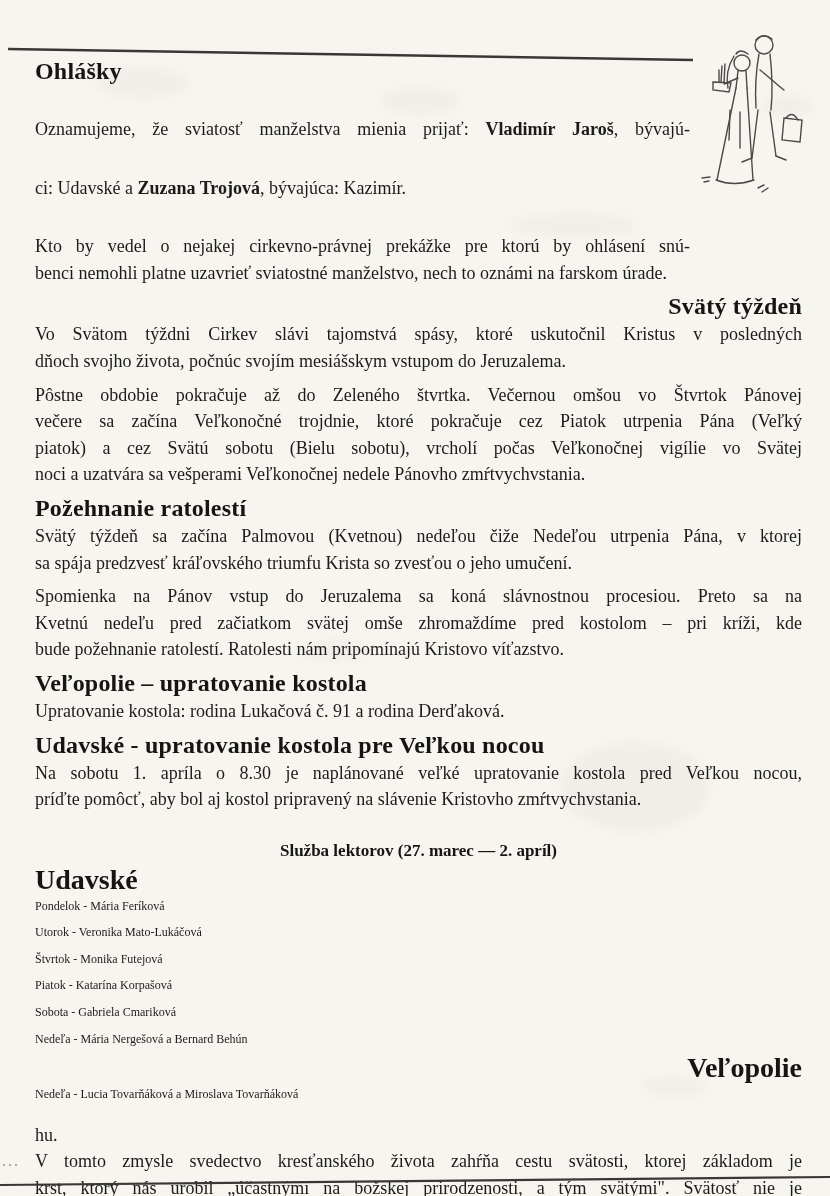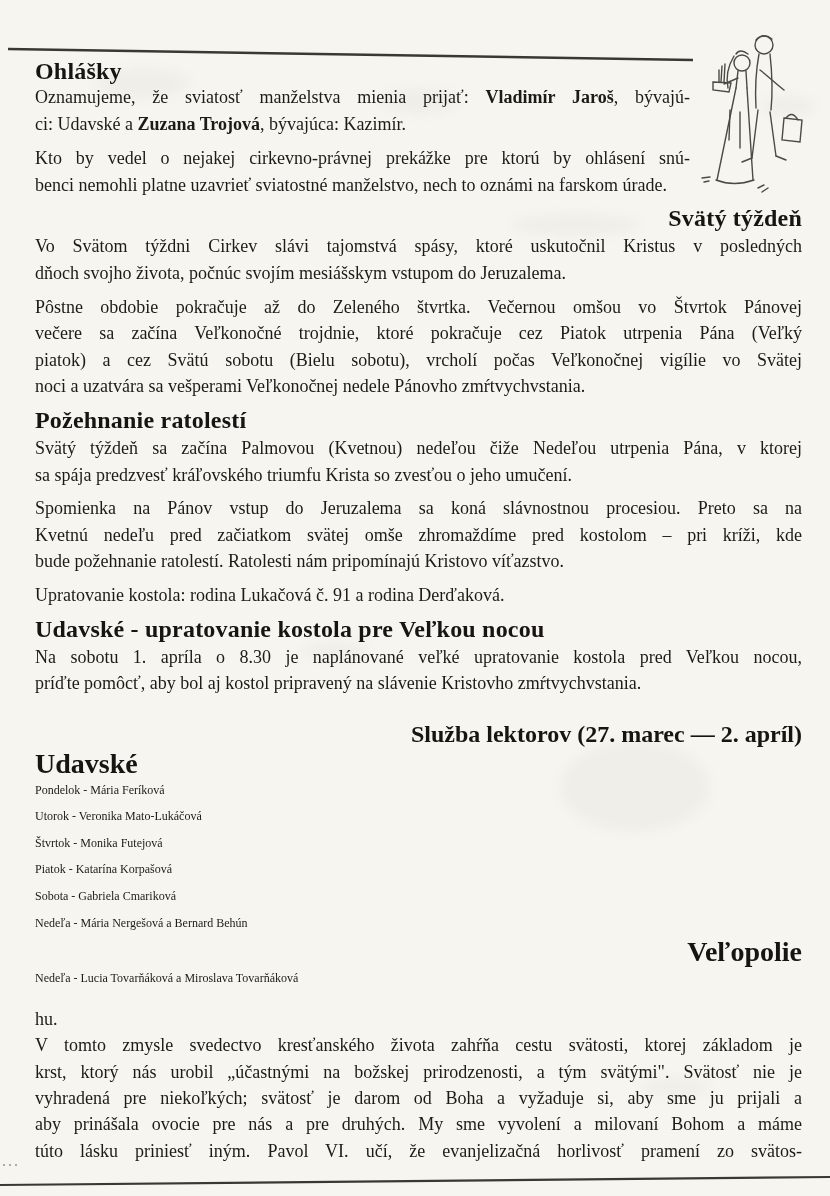--- a/index.html
+++ b/index.html
@@ -13,26 +13,26 @@
   }
   .content{
     position:absolute;left:35px;top:58px;width:767px;
   }
   .h{
     font-size:24px;font-weight:bold;line-height:26px;
     margin:0;letter-spacing:.2px;color:#171512;
   }
   .ln{display:block;font-size:18px;line-height:26.6px;overflow:hidden;max-height:27px;}
   .j{text-align:justify;text-align-last:justify;}
-  .w{margin-right:112px;}
+  .w{margin-right:112px;margin-top:32px;}
   .para{margin:0 0 7px 0;padding:0;}
   .mt2{margin-top:2px;}.mt4{margin-top:4px;text-align:right;}.mt8{margin-top:8px;}
   b{font-weight:bold;}
   .center-title{
-    font-size:24px;font-weight:bold;text-align:right;
+    font-size:17px;font-weight:bold;text-align:center;
     line-height:27px;margin:24px 0 0 0;color:#171512;
   }
   .subh{font-size:28px;font-weight:bold;line-height:27px;margin:2px 0 0 0;color:#171512;}
   .row{display:block;font-size:12px;line-height:26.6px;white-space:nowrap;overflow:hidden;}
   .fragment{margin-top:14px;}
   .fragment .ln{line-height:26.4px;}
   .rule{position:absolute;left:0;top:0;pointer-events:none;}
   .art{position:absolute;left:700px;top:30px;width:108px;height:172px;}
   .ghost{position:absolute;background:#8a8578;opacity:.06;filter:blur(6px);border-radius:50%;}
   .g1{left:95px;top:68px;width:95px;height:30px;}
@@ -124,20 +124,21 @@
     <p class="para mt2">
       <span class="ln j">Svätý týždeň sa začína Palmovou (Kvetnou) nedeľou čiže Nedeľou utrpenia Pána, v ktorej</span>
       <span class="ln">sa spája predzvesť kráľovského triumfu Krista so zvesťou o jeho umučení.</span>
     </p>
     <p class="para">
       <span class="ln j">Spomienka na Pánov vstup do Jeruzalema sa koná slávnostnou procesiou. Preto sa na</span>
       <span class="ln j">Kvetnú nedeľu pred začiatkom svätej omše zhromaždíme pred kostolom – pri kríži, kde</span>
       <span class="ln">bude požehnanie ratolestí. Ratolesti nám pripomínajú Kristovo víťazstvo.</span>
     </p>
 
+    <h2 class="h">Veľopolie – upratovanie kostola</h2>
     <p class="para mt2">
       <span class="ln">Upratovanie kostola: rodina Lukačová č. 91 a rodina Derďaková.</span>
     </p>
 
     <h2 class="h">Udavské - upratovanie kostola pre Veľkou nocou</h2>
     <p class="para mt2">
       <span class="ln j">Na sobotu 1. apríla o 8.30 je naplánované veľké upratovanie kostola pred Veľkou nocou,</span>
       <span class="ln">príďte pomôcť, aby bol aj kostol pripravený na slávenie Kristovho zmŕtvychvstania.</span>
     </p>
 

